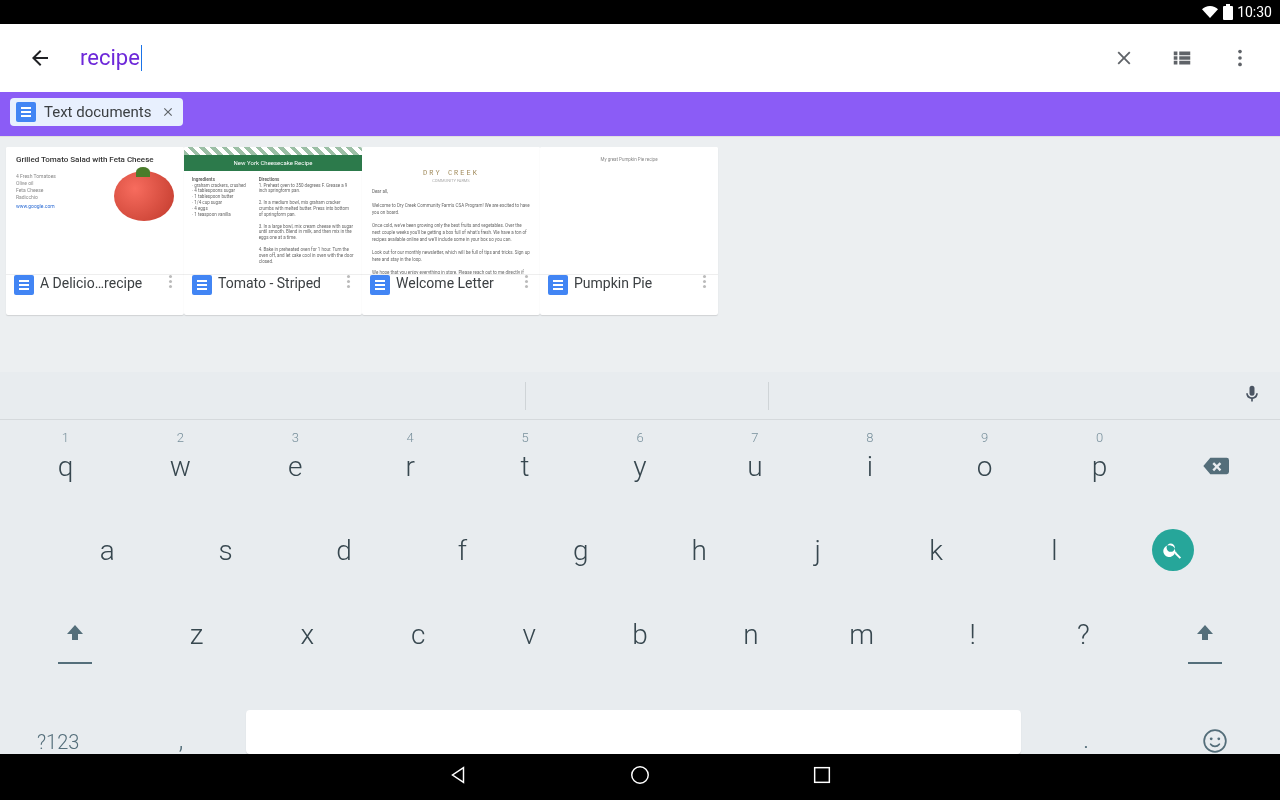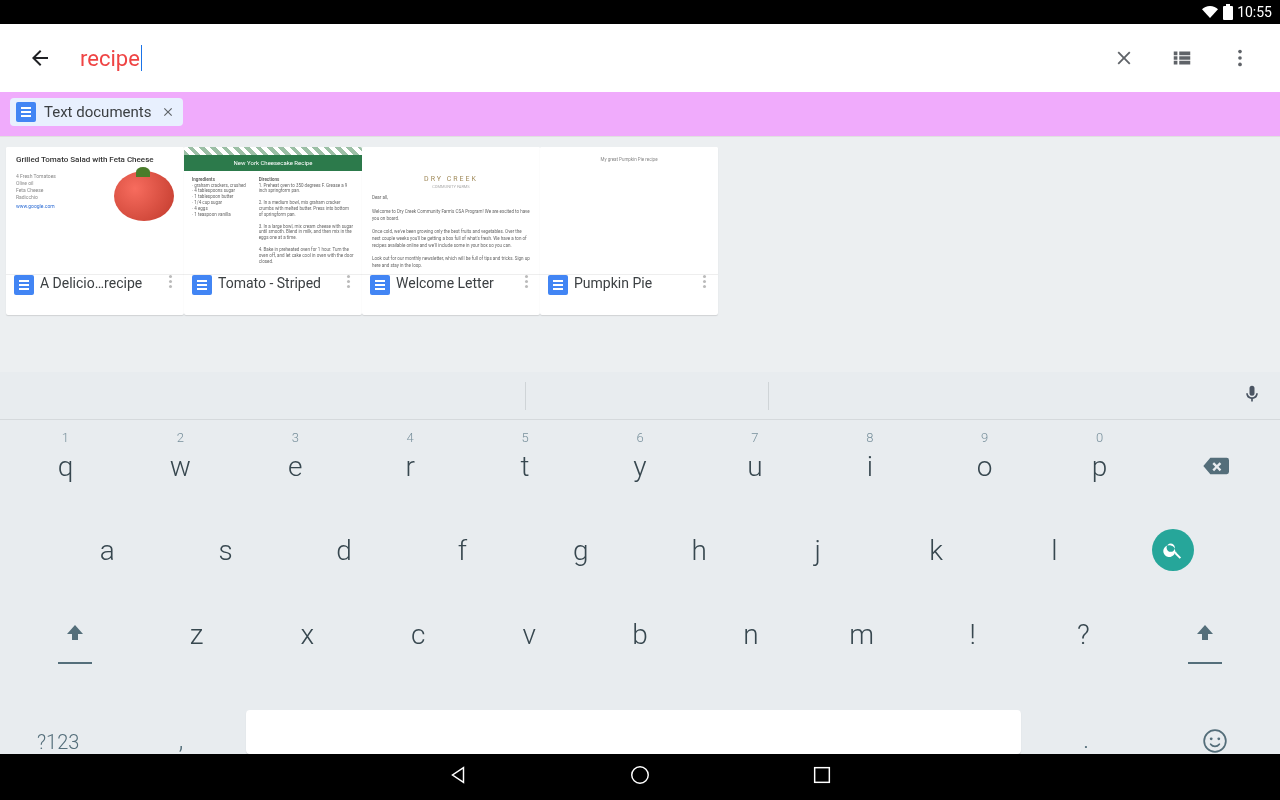--- a/index.html
+++ b/index.html
@@ -8,25 +8,25 @@
 
 .status-bar { height: 24px; background: #000; color: #fff; display: flex; align-items: center; justify-content: flex-end; padding: 0 8px; font-size: 14px; gap: 4px; }
 .status-bar svg { fill: #fff; }
 
 
 .search-header { height: 68px; background: #fff; display: flex; align-items: center; padding: 0 16px; }
 .icon-btn { width: 48px; height: 48px; display: flex; align-items: center; justify-content: center; border: none; background: transparent; cursor: pointer; color: #5f6368; }
 .icon-btn.dark { color: #202124; }
 .cursor-bar { display: inline-block; width: 1px; height: 26px; background: #1a73e8; vertical-align: middle; margin-left: 1px; animation: blink 1s step-end infinite; }
 @keyframes blink { 50% { opacity: 0; } }
-.search-text-wrap { flex: 1; font-size: 22px; color: #ef4444; padding-left: 16px; display:flex; align-items:center;}
+.search-text-wrap { flex: 1; font-size: 22px; color: #6d28d9; padding-left: 16px; display:flex; }
 .hdr-right { display: flex; align-items: center; gap: 10px; }
 
 
-.filter-row { background: #f0abfc; padding: 6px 10px 10px 10px; border-bottom: 1px solid #e0e0e0; }
+.filter-row { background: #8b5cf6; padding: 6px 10px 10px 10px; border-bottom: 1px solid #e0e0e0; }
 .chip { display: inline-flex; align-items: center; background: #e8f0fe; border-radius: 4px; padding: 4px 6px 4px 6px; gap: 8px; color: #3c4043; font-size: 15px; }
 .chip .doc-ic { width: 20px; height: 20px; background:#4285f4; border-radius:2px; display:flex; align-items:center; justify-content:center;}
 .chip .doc-ic::after{content:""; width:10px; height:2px; background:#fff; box-shadow:0 -4px 0 #fff, 0 4px 0 #fff;}
 .chip-close { width:18px; height:18px; display:flex; align-items:center; justify-content:center; cursor:pointer; color:#5f6368;}
 
 
 .results { display: flex; padding: 10px 6px; background:#eceff1; }
 .card { width: 178px; background: #fff; border-radius: 2px; box-shadow: 0 1px 1px rgba(0,0,0,.12); overflow: hidden; position:relative;}
 .thumb { height: 128px; background: #fff; border-bottom: 1px solid #eee; padding:8px 10px; font-size:6px; color:#555; line-height:1.3; overflow:hidden;}
 .card-footer { height: 40px; display: flex; align-items: flex-start; padding: 0 4px 0 8px; gap:6px;}
@@ -40,21 +40,21 @@
 .thumb.t0 .title{font-size:8px;color:#333;font-weight:500;}
 .thumb.t0 .tomato{width:60px;height:50px;border-radius:50%;background:radial-gradient(circle at 35% 35%, #f76c5e, #c0392b);margin-top:6px;float:right;position:relative;}
 .thumb.t0 .tomato::after{content:"";position:absolute;top:-4px;left:22px;width:14px;height:10px;background:#4a7c2a;border-radius:50% 50% 0 0;}
 .thumb.t0 .ing{font-size:5px;color:#888;margin-top:8px;line-height:1.4;}
 .thumb.t1 {padding:0;}
 .thumb.t1 .hband{height:8px;background:repeating-linear-gradient(45deg,#9bbfa5,#9bbfa5 4px,#fff 4px,#fff 8px);}
 .thumb.t1 .hdr{background:#2c7a4b;color:#fff;text-align:center;font-size:6px;padding:4px 0;}
 .thumb.t1 .cols{display:flex;padding:6px 8px;gap:10px;font-size:4.5px;color:#666;}
 .thumb.t1 .cols .c1{width:35%;}
 .thumb.t1 .cols .c2{flex:1;}
-.thumb.t2 .logo{text-align:center;color:#a08a5a;letter-spacing:2px;font-size:7px;margin-top:20px;}
+.thumb.t2 .logo{text-align:center;color:#a08a5a;letter-spacing:2px;font-size:7px;margin-top:14px;font-family:Liberation Mono, monospace;}
 .thumb.t2 .sub{text-align:center;font-size:4px;color:#aaa;}
 .thumb.t2 p{font-size:4.5px;color:#666;margin-top:6px;line-height:1.5;}
 .thumb.t3 .tiny{font-size:4.5px;color:#888;text-align:center;margin-top:2px;}
 
 
 .kbd-wrap { position: absolute; left:0; right:0; bottom:46px; background:#e8ecef; }
 .sugg { height: 48px; border-bottom:1px solid #d5d9dc; display:flex; align-items:center; position:relative;}
 .sugg .sep{width:1px;height:28px;background:#cfd4d7;position:absolute;}
 .sugg .mic{position:absolute;right:18px;color:#4b5563;}
 .kbd { padding: 4px 8px 8px 8px; }
@@ -78,21 +78,21 @@
 </head>
 <body>
 
 <div class="status-bar">
   <svg width="18" height="16" viewBox="0 0 24 24">
       <path d="M12 3C7 3 2.7 5 0 8l12 13L24 8c-2.7-3-7-5-12-5z"></path>
     </svg>
   <svg width="10" height="16" viewBox="0 0 10 16">
       <path d="M3 0h4v2h2a1 1 0 011 1v12a1 1 0 01-1 1H1a1 1 0 01-1-1V3a1 1 0 011-1h2V0z"></path>
     </svg>
-  <span>10:55</span>
+  <span>10:30</span>
 </div>
 
 <div class="search-header">
   <button class="icon-btn dark">
     <svg width="24" height="24" viewBox="0 0 24 24">
         <path fill="#202124" d="M20 11H7.8l5.6-5.6L12 4l-8 8 8 8 1.4-1.4L7.8 13H20z"></path>
       </svg>
   </button>
   <div class="search-text-wrap">
     <span>recipe</span>

